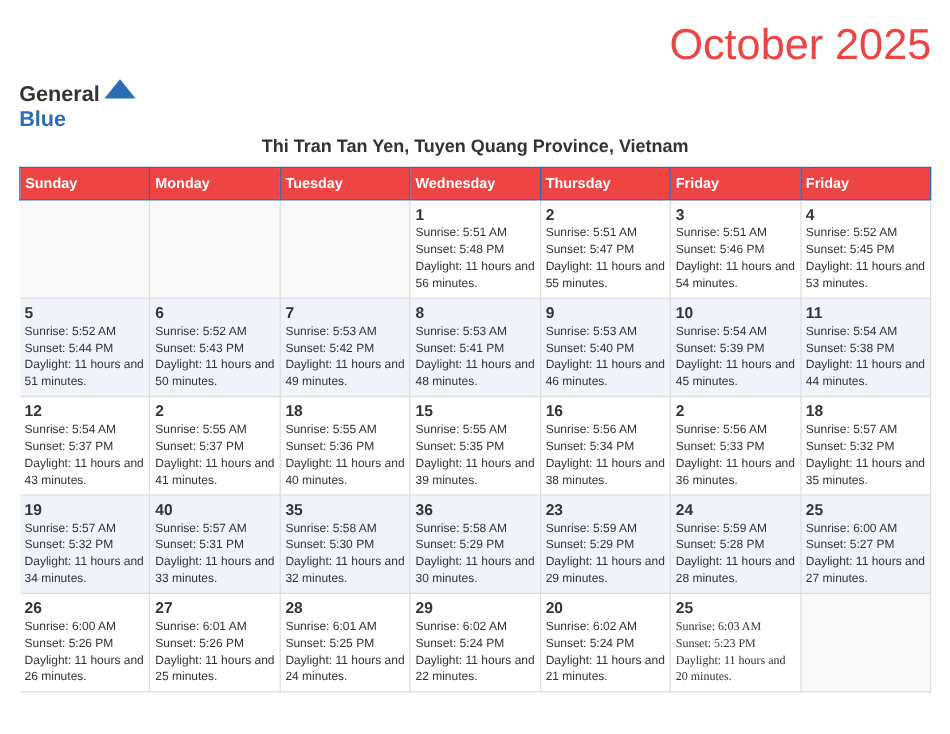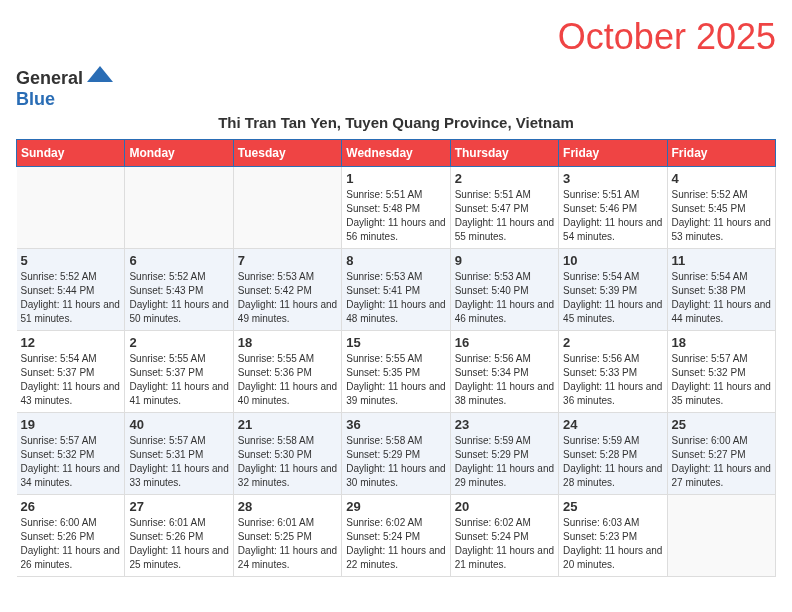--- a/index.html
+++ b/index.html
@@ -236,21 +236,21 @@
 Sunset: 5:32 PM
 Daylight: 11 hours and 34 minutes.</div>
         </td>
         <td>
           <span class="day-number">40</span>
           <div class="day-detail" style="white-space: pre-line;">Sunrise: 5:57 AM
 Sunset: 5:31 PM
 Daylight: 11 hours and 33 minutes.</div>
         </td>
         <td>
-          <span class="day-number">21</span>
+          <span class="day-number">35</span>
           <div class="day-detail" style="white-space: pre-line;">Sunrise: 5:58 AM
 Sunset: 5:30 PM
 Daylight: 11 hours and 32 minutes.</div>
         </td>
         <td>
           <span class="day-number">36</span>
           <div class="day-detail" style="white-space: pre-line;">Sunrise: 5:58 AM
 Sunset: 5:29 PM
 Daylight: 11 hours and 30 minutes.</div>
         </td>
@@ -299,20 +299,20 @@
 Daylight: 11 hours and 22 minutes.</div>
         </td>
         <td>
           <span class="day-number">20</span>
           <div class="day-detail" style="white-space: pre-line;">Sunrise: 6:02 AM
 Sunset: 5:24 PM
 Daylight: 11 hours and 21 minutes.</div>
         </td>
         <td>
           <span class="day-number">25</span>
-          <div class="day-detail" style="white-space: pre-line;">Sunrise: 6:03 AM
+          <div class="day-detail" style="white-space: pre-line; font-family: Liberation Serif, serif;">Sunrise: 6:03 AM
 Sunset: 5:23 PM
 Daylight: 11 hours and 20 minutes.</div>
         </td>
         <td class="empty-cell"></td>
       </tr>
     </tbody>
 </table>
 
 </body></html>

